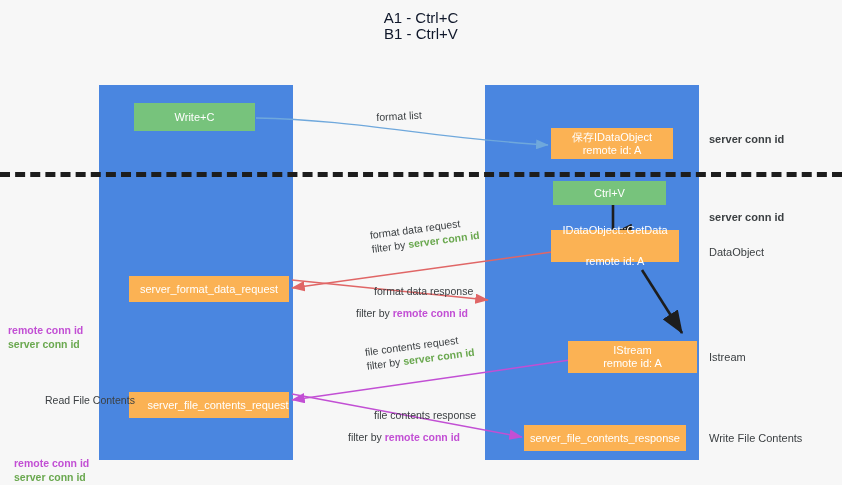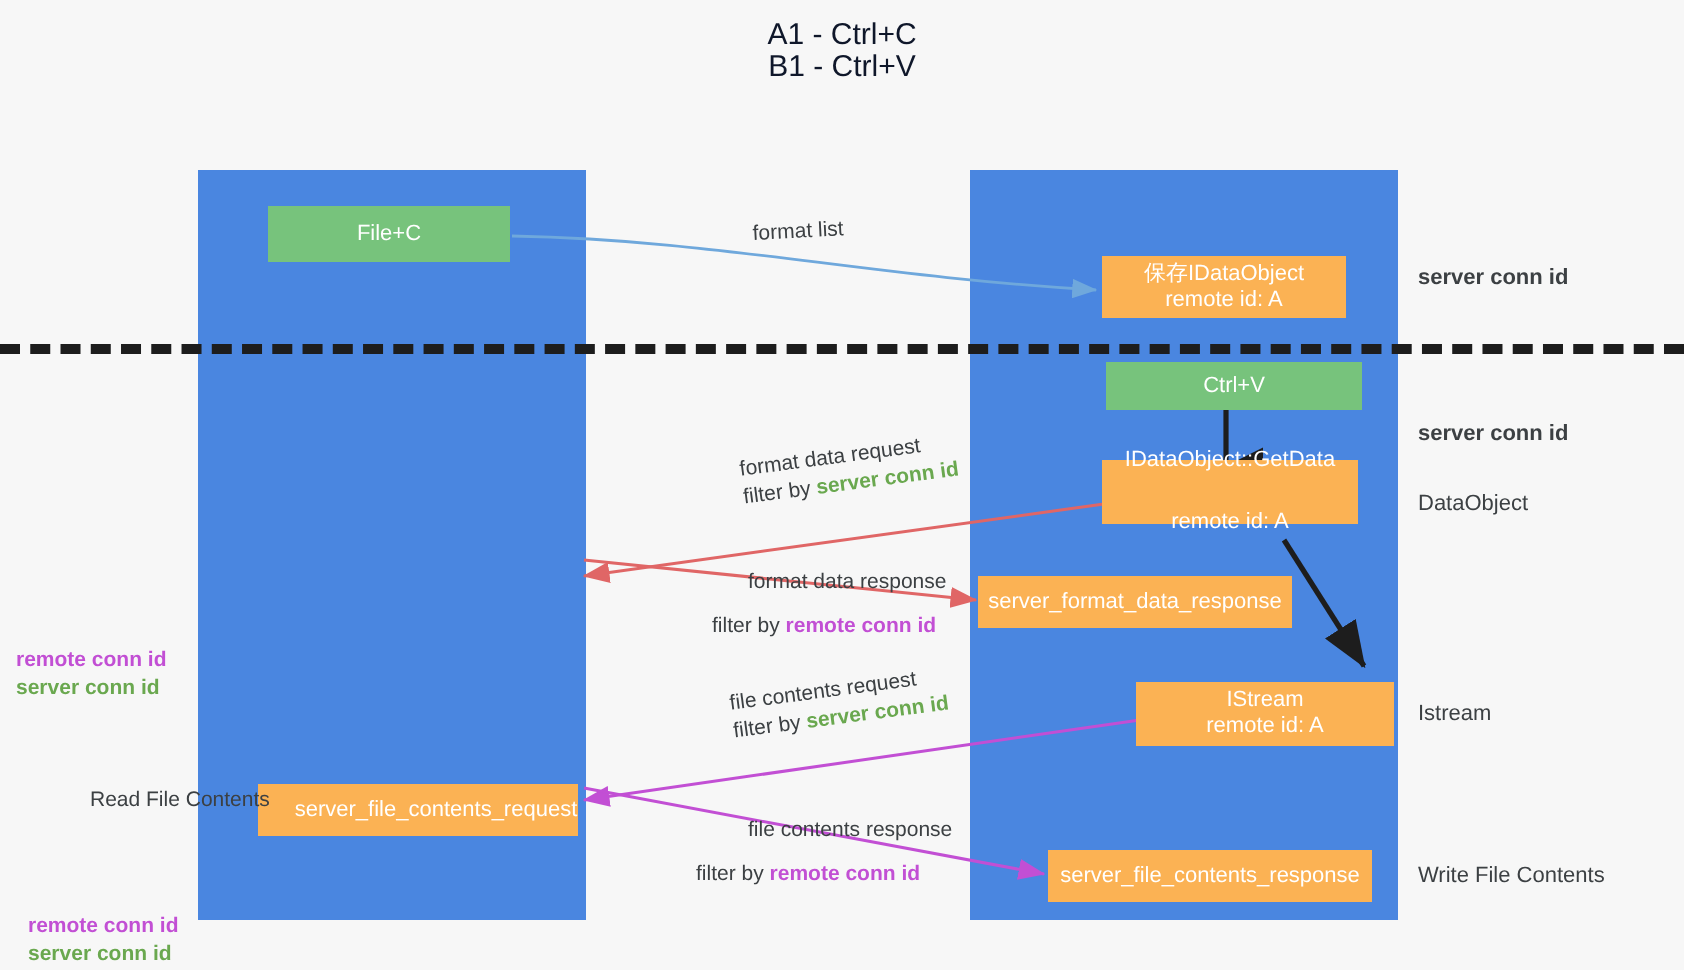--- a/index.html
+++ b/index.html
@@ -157,45 +157,45 @@
     <line x1="292" y1="280" x2="488" y2="300" stroke="#e06666" stroke-width="1.5" marker-end="url(#ah-red)"></line>
 
     <line x1="570" y1="360" x2="292" y2="400" stroke="#c24fd4" stroke-width="1.5" marker-end="url(#ah-mag)"></line>
 
     <line x1="292" y1="394" x2="522" y2="437" stroke="#c24fd4" stroke-width="1.5" marker-end="url(#ah-mag)"></line>
   </svg>
 
   <div class="dashline" style="top:172px;"></div>
 
   <div class="node green" style="left:134px; top:103px; width:121px; height:28px;">
-    <span>File+C</span>
-  </div>
-
+    <span>Write+C</span>
+  </div>
+
+  <div class="node orange" style="left:129px; top:276px; width:160px; height:26px;">
+    <span>server_format_data_request</span>
+  </div>
 
   <div class="node orange" style="left:129px; top:392px; width:160px; height:26px;padding-left:18px;">
     <span>server_file_contents_request</span>
   </div>
 
   <div class="node orange" style="left:551px; top:128px; width:122px; height:31px;">
     <span>保存IDataObject</span>
     <span>remote id: A</span>
   </div>
 
-  <div class="node green" style="left:553px; top:181px; width:128px; height:24px;">
+  <div class="node green" style="left:553px; top:181px; width:113px; height:24px;">
     <span>Ctrl+V</span>
   </div>
 
   <div class="node orange" style="left:551px; top:230px; width:128px; height:32px;gap:18px;">
     <span>IDataObject::GetData</span>
     <span>remote id: A</span>
   </div>
 
-  <div class="node orange" style="left:489px; top:288px; width:157px; height:26px;">
-    <span>server_format_data_response</span>
-  </div>
 
   <div class="node orange" style="left:568px; top:341px; width:129px; height:32px;">
     <span>IStream</span>
     <span>remote id: A</span>
   </div>
 
   <div class="node orange" style="left:524px; top:425px; width:162px; height:26px;">
     <span>server_file_contents_response</span>
   </div>
 

